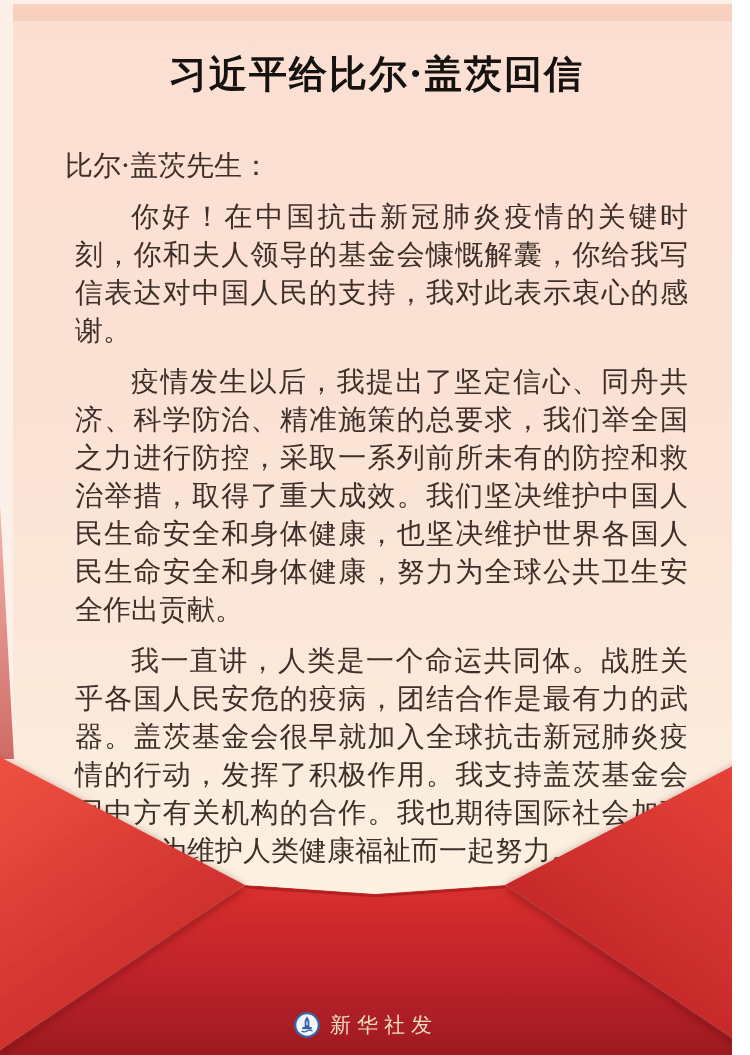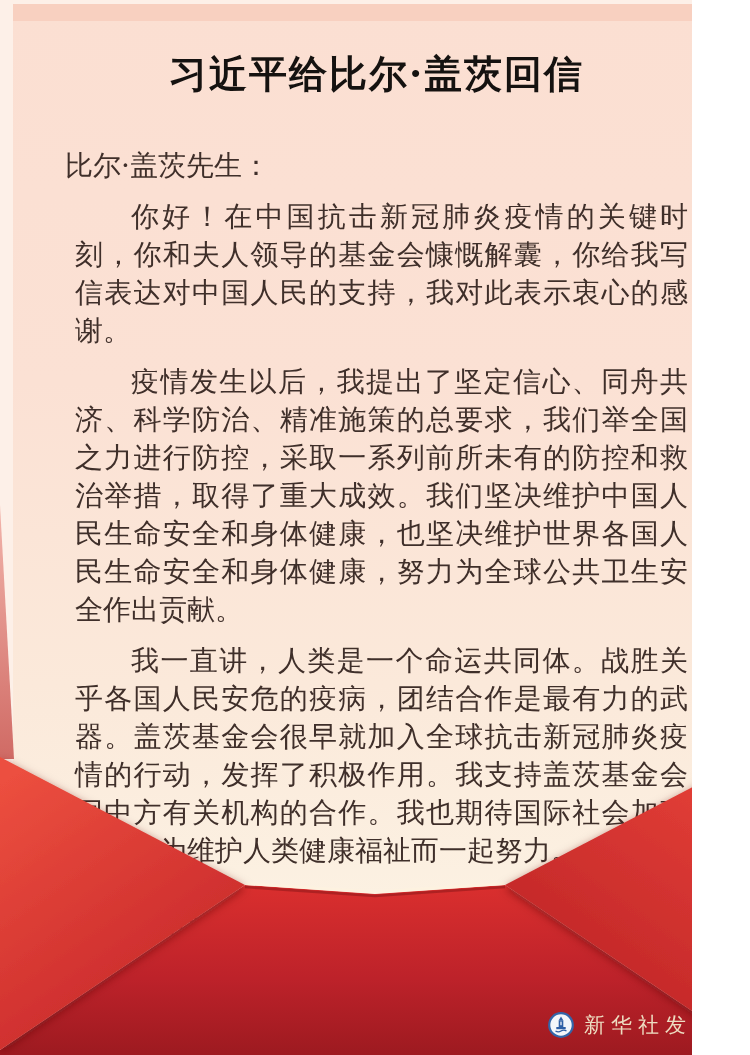--- a/index.html
+++ b/index.html
@@ -1,22 +1,21 @@
 <!DOCTYPE html>
 <html><head>
 <meta charset="utf-8">
 <style>
   html,body{margin:0;padding:0;}
   .stage{
     position:relative;
-    width:668px;height:1055px;
+    width:732px;height:1055px;
     background:#fdf0e8;
     overflow:hidden;
     font-family:"DejaVu Serif","Liberation Serif",serif;
-    padding-left:24px;
   }
   
   .paper{
     position:absolute;
     left:13px;top:4px;width:724px;height:946px;
     background:linear-gradient(180deg,#fbdfd2 0%,#fbe1d4 40%,#fbe9da 72%,#fcf3e4 100%);
   }
   .paper-top-band{
     position:absolute;left:0;top:0;width:100%;height:17px;
     background:#f8d0c0;
@@ -52,21 +51,21 @@
     font-size:30px;
   }
   
   .envelope{
     position:absolute;left:0;bottom:0;width:750px;height:560px;
     display:block;
   }
   
   .credit{
     position:absolute;left:0;right:0;bottom:16px;
-    display:flex;justify-content:flex-end;align-items:center;gap:10px;
+    display:flex;justify-content:center;align-items:center;gap:10px;
   }
   .credit-text{
     font-size:21px;
     letter-spacing:6px;
     color:#eddcc1;
   }
   .emblem{display:block;}
 </style>
 </head>
 <body>

